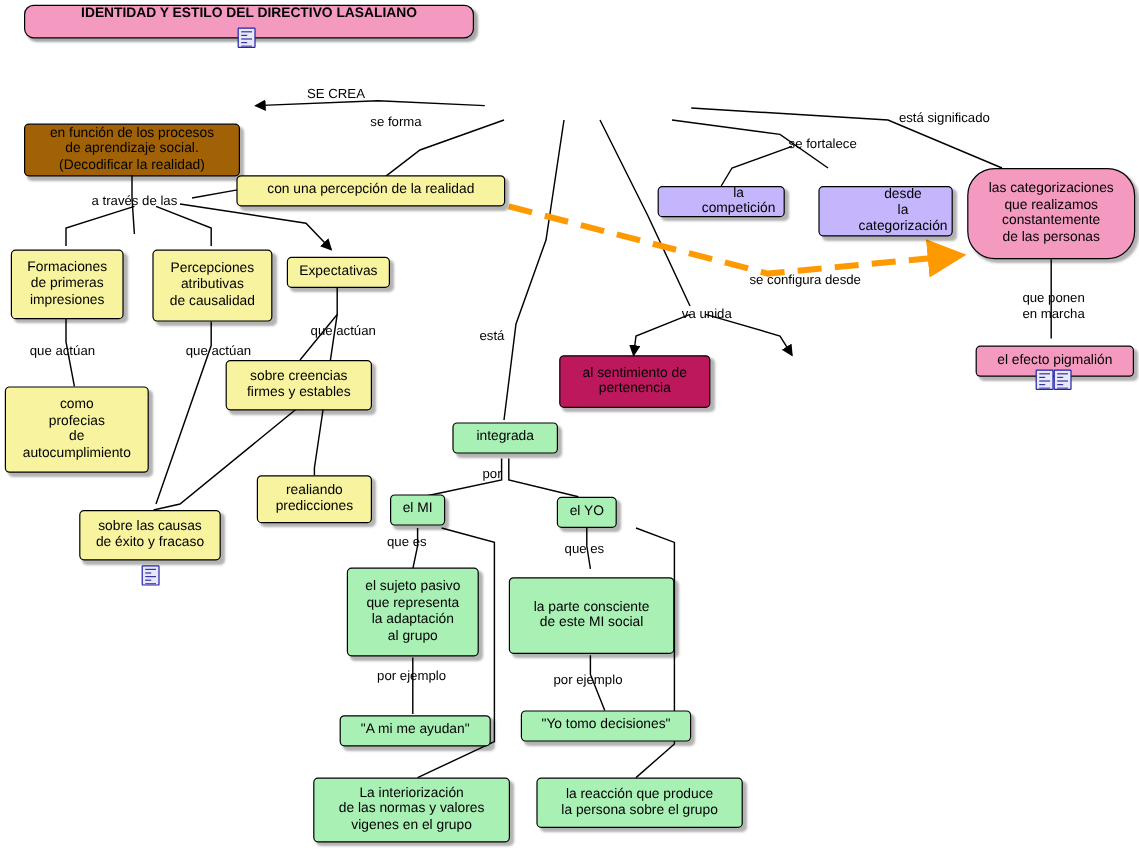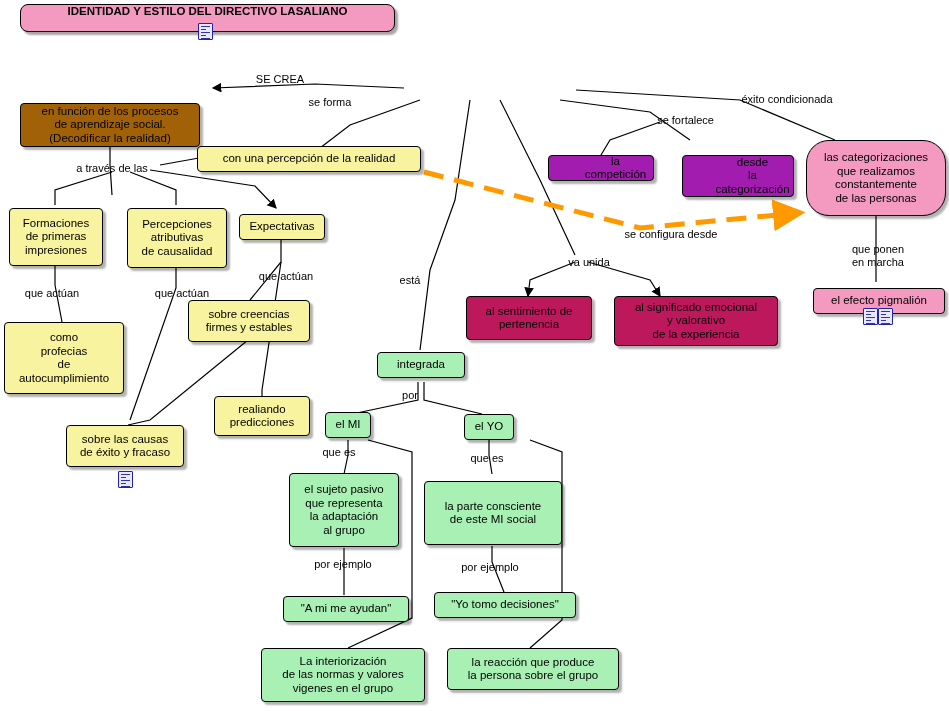--- a/index.html
+++ b/index.html
@@ -74,21 +74,21 @@
   .doc-icon i {
     display:block;
     height:1px;
     background:#3333aa;
     margin:2px 2px 0 2px;
   }
   .doc-icon i.short { margin-right:6px; }
   .yellow { background:#f7f39f; }
   .green-dark { background:#a16207; }
   .green-light { background:#a9f0b5; }
-  .cyan { background:#a21caf;padding-left:35px; }
+  .cyan { background:#c4b5fd;padding-left:35px; }
   .purple { background:#be185d; }
   .pink { background:#f49ac1; }
   .shadowed { box-shadow:3px 3px 2px rgba(0,0,0,0.30); }
 </style>
 </head>
 <body>
 
 <div id="canvas">
 
   <svg class="links" viewBox="0 0 949 711">
@@ -246,25 +246,20 @@
       <i></i>
       <i class="short"></i>
       <i></i>
   </div>
 
   <div class="node purple shadowed" style="left:466px; top:296px; width:126px; height:44px;">
     <span>al sentimiento de
 pertenencia</span>
   </div>
 
-  <div class="node purple shadowed" style="left:614px; top:296px; width:164px; height:50px;">
-    <span>al significado emocional
-y valorativo
-de la experiencia</span>
-  </div>
 
   <div class="node green-light shadowed" style="left:377px; top:352px; width:88px; height:26px;justify-content:center;">
     <span>integrada</span>
   </div>
 
   <div class="node green-light shadowed" style="left:325px; top:412px; width:46px; height:26px;">
     <span>el MI</span>
   </div>
 
   <div class="node green-light shadowed" style="left:464px; top:414px; width:50px; height:26px;">
@@ -297,21 +292,21 @@
 vigenes en el grupo</span>
   </div>
 
   <div class="node green-light shadowed" style="left:447px; top:648px; width:172px; height:42px;">
     <span>la reacción que produce
 la persona sobre el grupo</span>
   </div>
 
   <div class="lbl" style="left:240px; top:73px; width:80px;">SE CREA</div>
   <div class="lbl" style="left:295px; top:96px; width:70px;">se forma</div>
-  <div class="lbl" style="left:722px; top:93px; width:130px;">éxito condicionada</div>
+  <div class="lbl" style="left:722px; top:93px; width:130px;">está significado</div>
   <div class="lbl" style="left:624px; top:114px; width:90px;text-align:right;">se fortalece</div>
   <div class="lbl" style="left:60px; top:162px; width:104px;">a través de las</div>
   <div class="lbl" style="left:16px; top:287px; width:72px;">que actúan</div>
   <div class="lbl" style="left:146px; top:287px; width:72px;">que actúan</div>
   <div class="lbl" style="left:250px; top:270px; width:72px;">que actúan</div>
   <div class="lbl" style="left:606px; top:228px; width:130px;">se configura desde</div>
   <div class="lbl" style="left:840px; top:243px; width:76px;">que ponen
 en marcha</div>
   <div class="lbl" style="left:555px; top:256px; width:68px;">va unida</div>
   <div class="lbl" style="left:390px; top:274px; width:40px;">está</div>

